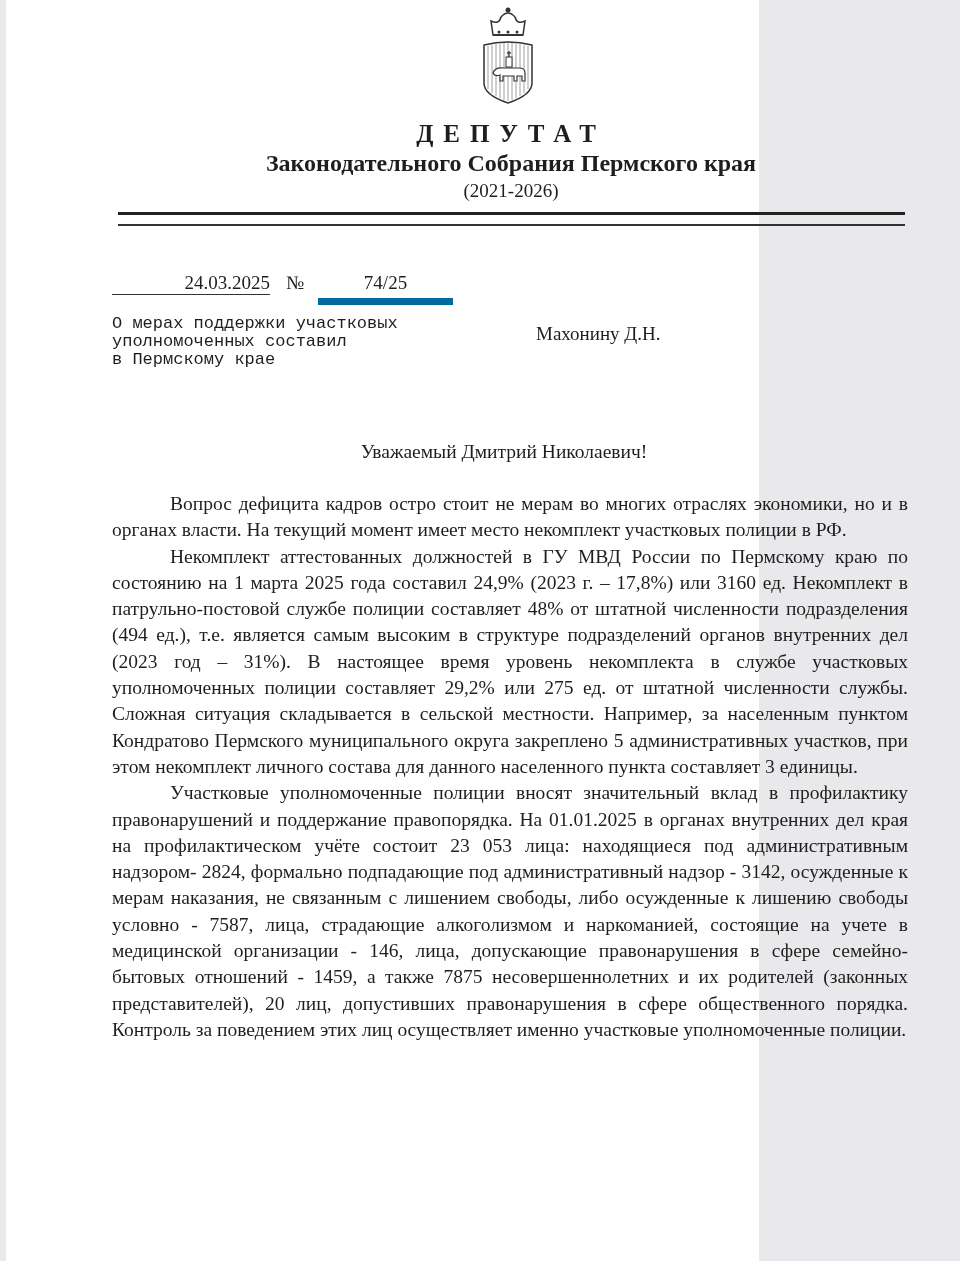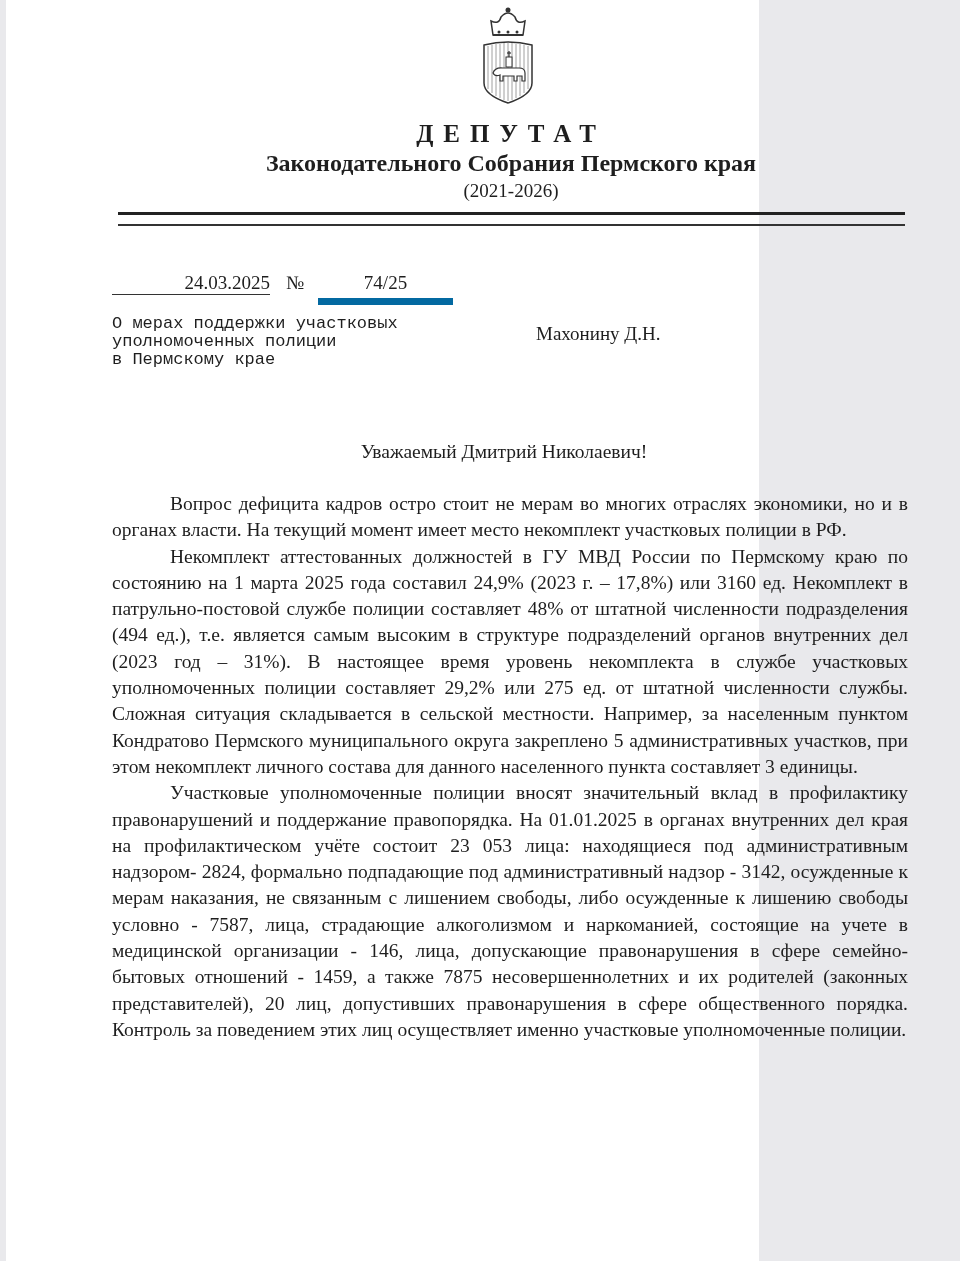--- a/index.html
+++ b/index.html
@@ -92,21 +92,21 @@
   <div class="rule-thin"></div>
 
   <div class="addressee addr2">Махонину Д.Н.</div>
 
   <div class="regline reg-date">24.03.2025</div>
   <div class="regline reg-no-sign">№</div>
   <div class="regline reg-no">74/25</div>
 
   <div class="subject">
     <div>О мерах поддержки участковых</div>
-    <div>уполномоченных полиции</div>
+    <div>уполномоченных составил</div>
     <div>в Пермскому крае</div>
   </div>
 
   <div class="greeting">Уважаемый Дмитрий Николаевич!</div>
 
   <div class="body">
     <p>Вопрос дефицита кадров остро стоит не мерам во многих отраслях экономики, но и в органах власти. На текущий момент имеет место некомплект участковых полиции в РФ.</p>
     <p>Некомплект аттестованных должностей в ГУ МВД России по Пермскому краю по состоянию на 1 марта 2025 года составил 24,9% (2023 г. – 17,8%) или 3160 ед. Некомплект в патрульно-постовой службе полиции составляет 48% от штатной численности подразделения (494 ед.), т.е. является самым высоким в структуре подразделений органов внутренних дел (2023 год – 31%). В настоящее время уровень некомплекта в службе участковых уполномоченных полиции составляет 29,2% или 275 ед. от штатной численности службы. Сложная ситуация складывается в сельской местности. Например, за населенным пунктом Кондратово Пермского муниципального округа закреплено 5 административных участков, при этом некомплект личного состава для данного населенного пункта составляет 3 единицы.</p>
     <p>Участковые уполномоченные полиции вносят значительный вклад в профилактику правонарушений и поддержание правопорядка. На 01.01.2025 в органах внутренних дел края на профилактическом учёте состоит 23 053 лица: находящиеся под административным надзором- 2824, формально подпадающие под административный надзор - 3142, осужденные к мерам наказания, не связанным с лишением свободы, либо осужденные к лишению свободы условно - 7587, лица, страдающие алкоголизмом и наркоманией, состоящие на учете в медицинской организации - 146, лица, допускающие правонарушения в сфере семейно-бытовых отношений - 1459, а также 7875 несовершеннолетних и их родителей (законных представителей), 20 лиц, допустивших правонарушения в сфере общественного порядка. Контроль за поведением этих лиц осуществляет именно участковые уполномоченные полиции.</p>
   </div>

